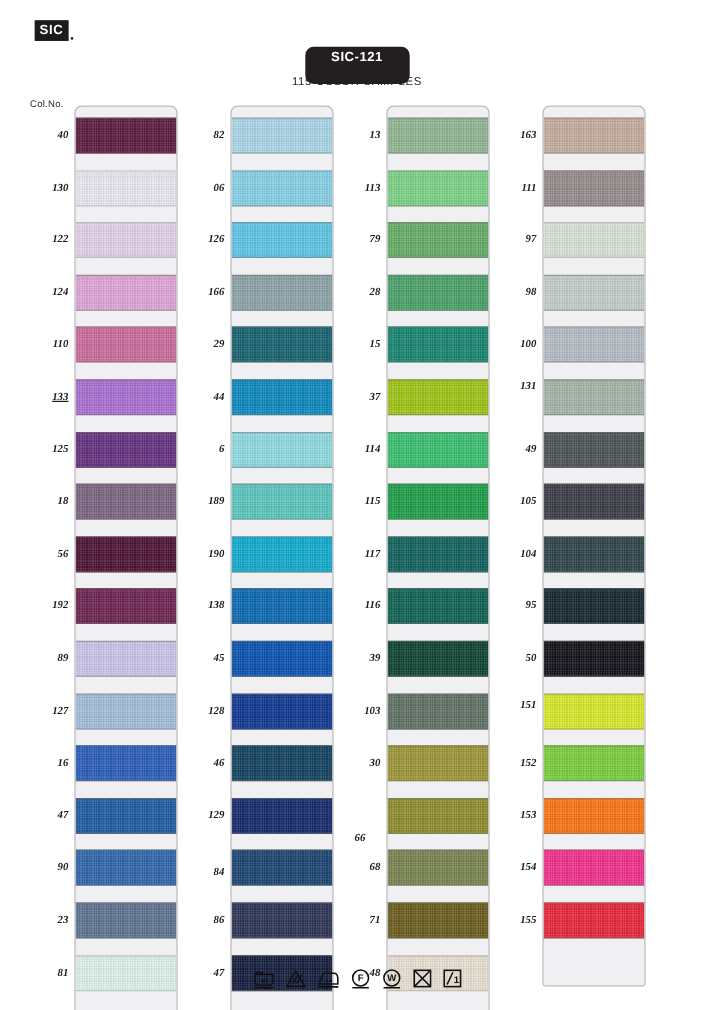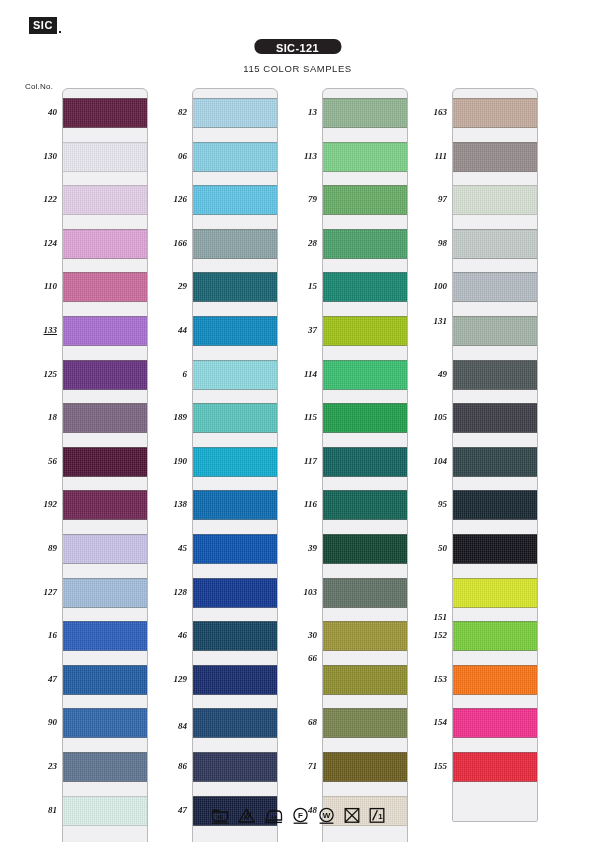--- a/index.html
+++ b/index.html
@@ -34,21 +34,21 @@
 
   
   .title-pill {
     position: absolute; left: 50%; top: 39px;
     transform: translateX(-50%);
     background: #231f20;
     color: #ffffff;
     font-size: 11px;
     font-weight: bold;
     letter-spacing: 0.4px;
-    padding: 3px 22px 0 22px;
+    padding: 3px 22px 16px 22px;
     border-radius: 7px;
     white-space: nowrap;
   }
   .subtitle {
     position: absolute; left: 50%; top: 63px;
     transform: translateX(-50%);
     font-size: 9.5px;
     color: #231f20;
     letter-spacing: 0.55px;
     white-space: nowrap;
@@ -366,21 +366,21 @@
         <div class="code" style="top: 149.8px;">28</div>
         <div class="code" style="top: 193.4px;">15</div>
         <div class="code" style="top: 237px;">37</div>
         <div class="code" style="top: 280.6px;">114</div>
         <div class="code" style="top: 324.2px;">115</div>
         <div class="code" style="top: 367.8px;">117</div>
         <div class="code" style="top: 411.4px;">116</div>
         <div class="code" style="top: 455px;">39</div>
         <div class="code" style="top: 498.6px;">103</div>
         <div class="code" style="top: 542.2px;">30</div>
-        <div class="code" style="top: 565px;">66</div>
+        <div class="code" style="top: 605px; text-align: center;">66</div>
         <div class="code" style="top: 629.4px;">68</div>
         <div class="code" style="top: 673px;">71</div>
         <div class="code" style="top: 716.6px;">48</div>
       </div>
       <div class="col">
         <div class="card has-bottom">
           <div class="swatch-row">
             <div class="swatch" style="background: rgb(195, 171, 157);"></div>
           </div>
           <div class="swatch-row">
@@ -434,21 +434,21 @@
         <div class="code" style="top: 62.6px;">111</div>
         <div class="code" style="top: 106.2px;">97</div>
         <div class="code" style="top: 149.8px;">98</div>
         <div class="code" style="top: 193.4px;">100</div>
         <div class="code" style="top: 228px;">131</div>
         <div class="code" style="top: 280.6px;">49</div>
         <div class="code" style="top: 324.2px;">105</div>
         <div class="code" style="top: 367.8px;">104</div>
         <div class="code" style="top: 411.4px;">95</div>
         <div class="code" style="top: 455px;">50</div>
-        <div class="code" style="top: 524px;">151</div>
+        <div class="code" style="top: 494px;">151</div>
         <div class="code" style="top: 542.2px;">152</div>
         <div class="code" style="top: 585.8px;">153</div>
         <div class="code" style="top: 629.4px;">154</div>
         <div class="code" style="top: 673px;">155</div>
       </div>
     </div>
 
   <div class="care-row" id="care-row">
       <span>
         <svg width="20" height="19" viewBox="0 0 20 19" class="care-sym">

